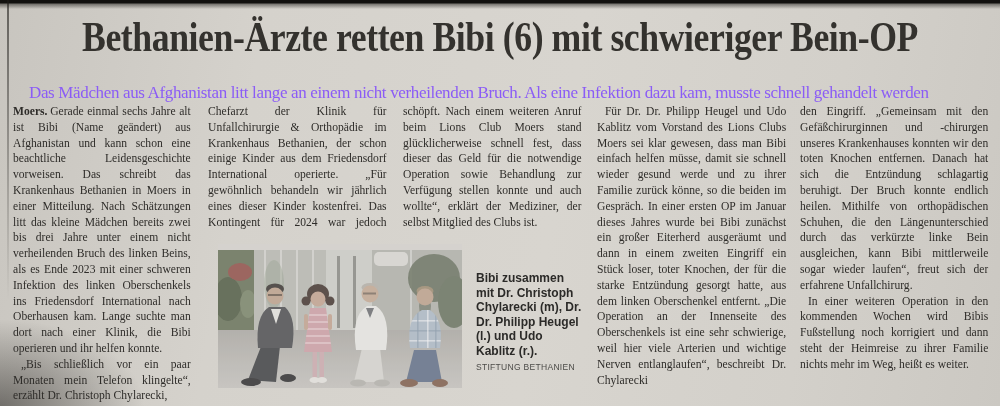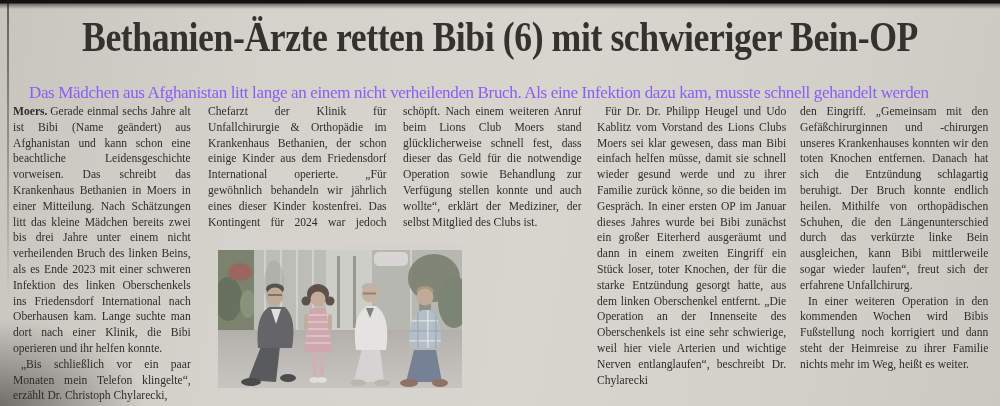--- a/index.html
+++ b/index.html
@@ -178,14 +178,18 @@
           <rect x="217" y="66" width="1.6" height="40" fill="#7e97b2" opacity=".6"></rect>
         </g>
         <ellipse cx="207" cy="47" rx="8.5" ry="5" fill="#a58c67"></ellipse>
         <circle cx="207" cy="53" r="8.5" fill="#c9a183"></circle>
       </g>
 
       <rect x="0" y="0" width="244" height="144" fill="#cbc8c1" opacity=".16"></rect>
     </svg>
   </figure>
 
+  <figcaption class="caption">
+    <span class="caption-bold">Bibi zusammen mit Dr. Christoph Chylarecki (m), Dr. Dr. Philipp Heugel (l.) und Udo Kablitz (r.).</span>
+    <span class="caption-credit">STIFTUNG BETHANIEN</span>
+  </figcaption>
 
 </div>
 
 </body></html>

